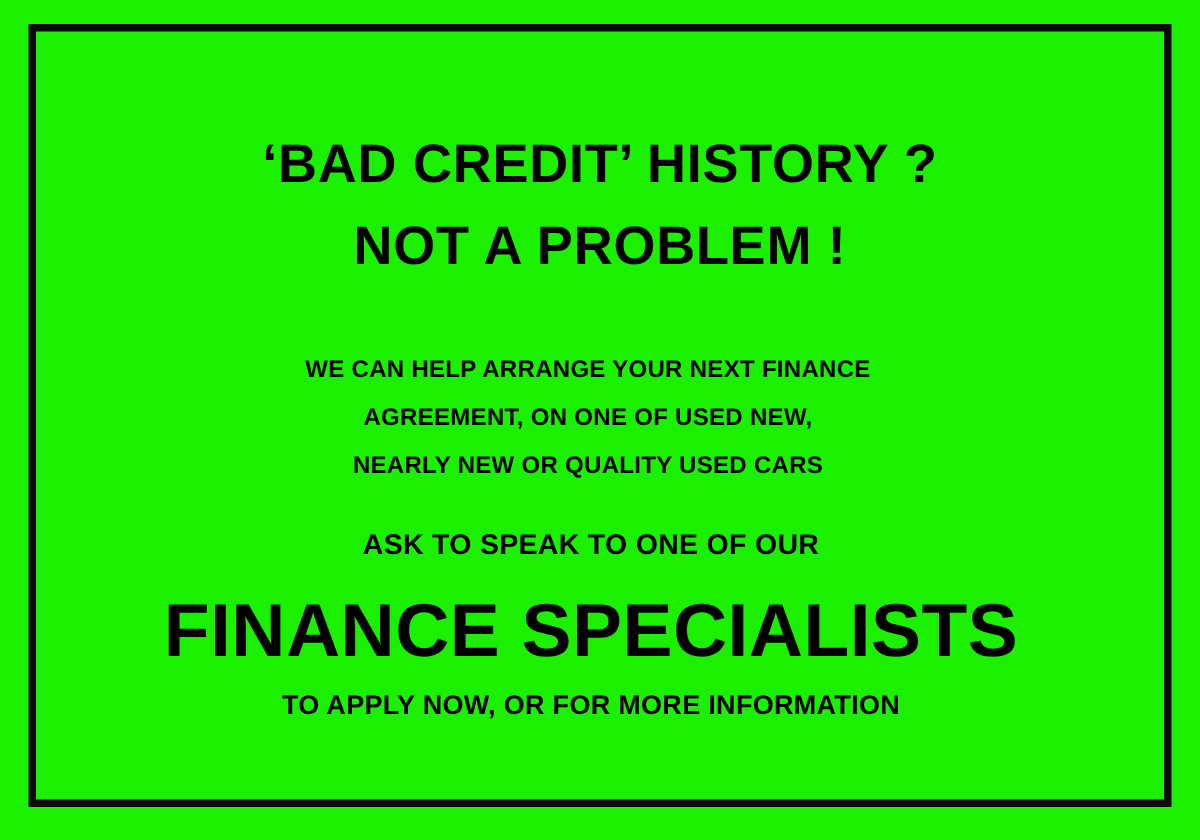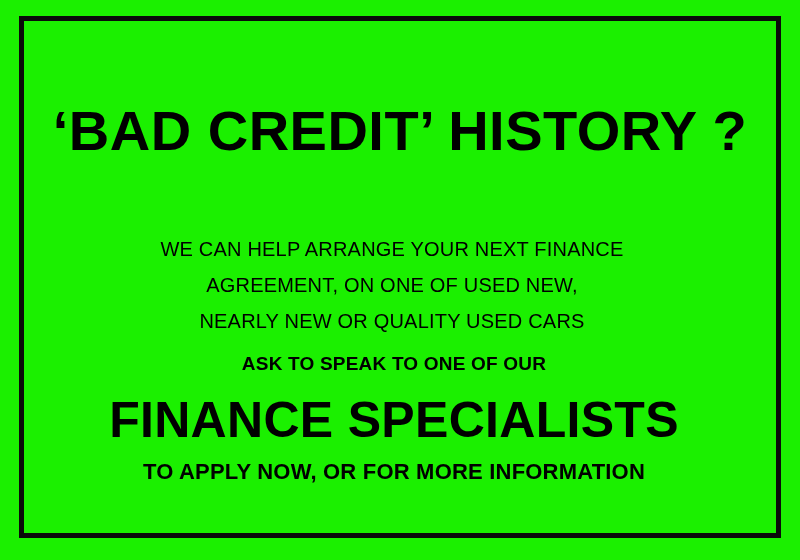--- a/index.html
+++ b/index.html
@@ -44,41 +44,41 @@
   }
 
   .headline-block {
     position: absolute;
     left: 0;
     right: 0;
     top: 70px;
   }
 
   .headline {
-    font-size: 56px;
+    font-size: 36px;
     font-weight: bold;
     line-height: 1.0;
     letter-spacing: 0.5px;
     font-stretch: condensed;
-    margin: 12px;
+    margin: 0;
     white-space: nowrap;
   }
 
   .headline-1 { margin-bottom: 19px; }
 
   .body-block {
     position: absolute;
     left: 0;
     right: 0;
     top: 218px;
   }
 
   .body-line {
-    font-size: 20px;
-    font-weight: normal;
+    font-size: 16px;
+    font-weight: bold;
     line-height: 1.0;
     letter-spacing: 0.2px;
     font-stretch: condensed;
     margin: 0 16px 16px 0;
     white-space: nowrap;
   }
   .body-line:last-child { margin-bottom: 0; }
 
   .cta-block {
     position: absolute;
@@ -101,40 +101,41 @@
     font-size: 50px;
     font-weight: bold;
     line-height: 1.0;
     letter-spacing: 0.3px;
     font-stretch: condensed;
     margin: 0 0 16px 0;
     white-space: nowrap;
   }
 
   .cta-tail {
-    font-size: 22px;
+    font-size: 18px;
     font-weight: bold;
     line-height: 1.0;
     letter-spacing: 0.2px;
     font-stretch: condensed;
     margin: 0;
     white-space: nowrap;
   }
 </style>
 </head>
 <body>
 
 <div id="poster" style="background: rgb(27, 240, 0);">
 
   <div id="poster-border" style="border-color: rgb(10, 10, 10);"></div>
 
   <div id="poster-content" style="color: rgb(0, 0, 0);">
 
     <div class="headline-block">
       <div class="headline headline-1">‘BAD CREDIT’ HISTORY ?</div>
+      <div class="headline headline-2">NOT A PROBLEM !</div>
     </div>
 
     <div class="body-block">
       <div class="body-line">WE CAN HELP ARRANGE YOUR NEXT FINANCE</div>
       <div class="body-line">AGREEMENT, ON ONE OF USED NEW,</div>
       <div class="body-line">NEARLY NEW OR QUALITY USED CARS</div>
     </div>
 
     <div class="cta-block">
       <div class="cta-lead">ASK TO SPEAK TO ONE OF OUR</div>

